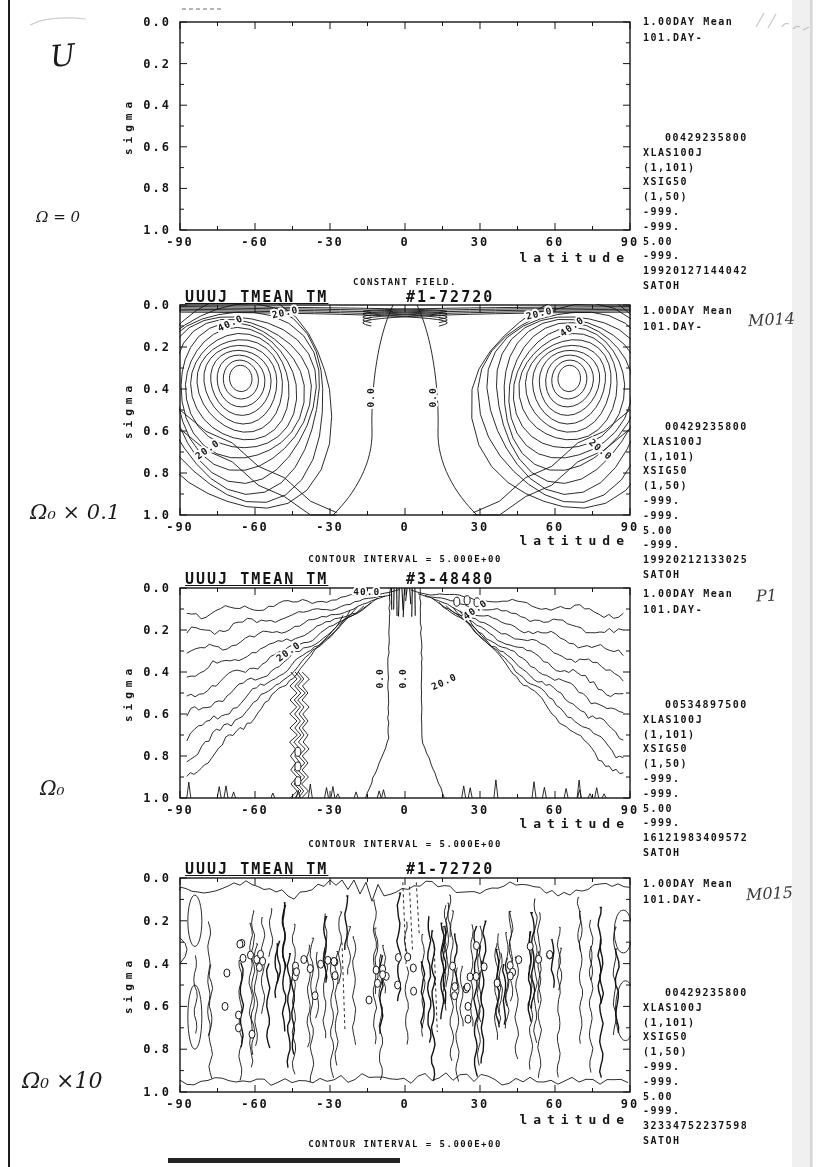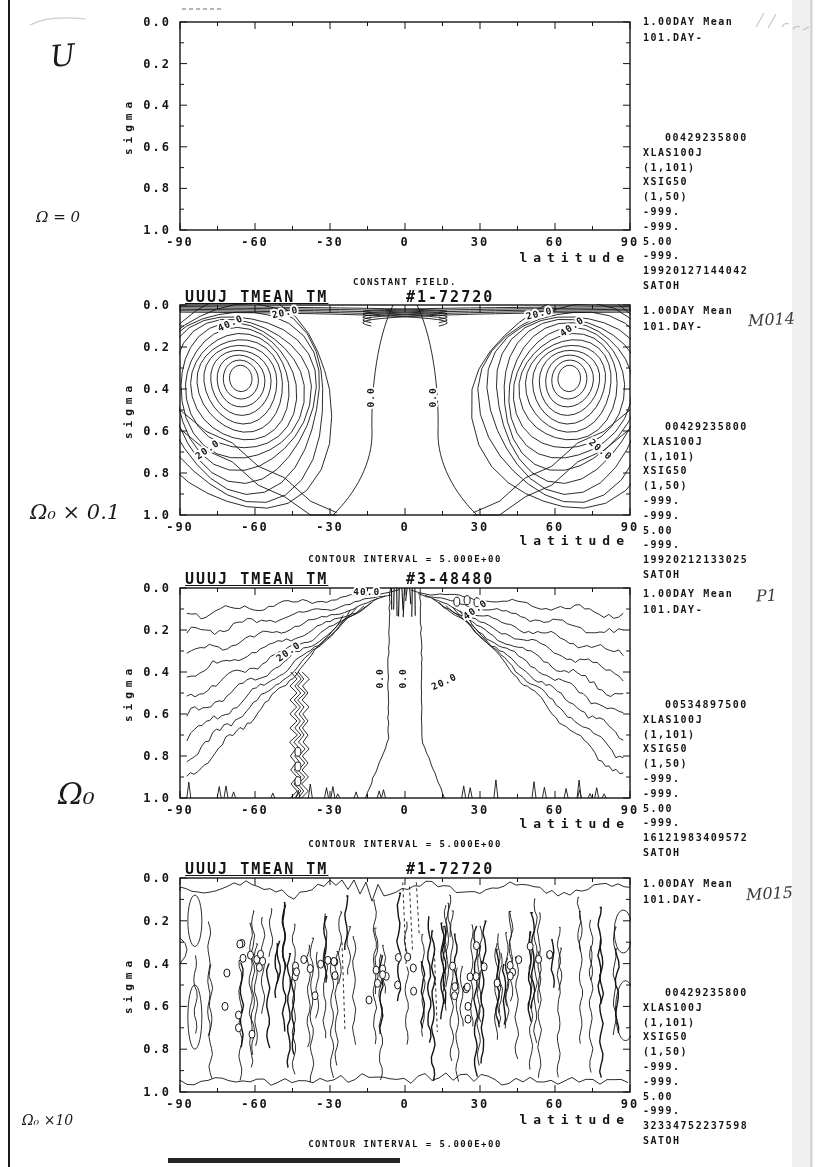--- a/index.html
+++ b/index.html
@@ -37,22 +37,22 @@
          font-size:16px;transform:rotate(-3deg);white-space:nowrap;}
   .pn2 .hnote{left:748px;top:22px;}
   .pn3 .hnote{left:756px;top:16px;}
   .pn4 .hnote{left:746px;top:24px;}
   .pencil-note{position:absolute;left:752px;top:6px;opacity:.45;}
   
   .marg{position:absolute;font-family:"DejaVu Serif",serif;font-style:italic;color:#1a1a1a;white-space:nowrap;}
   .m-u{left:50px;top:38px;font-size:30px;transform:rotate(-5deg);}
   .m-p1{left:36px;top:208px;font-size:15px;}
   .m-p2{left:30px;top:500px;font-size:21px;}
-  .m-p3{left:40px;top:776px;font-size:30px;margin-left:18px;}
-  .m-p4{left:22px;top:1112px;font-size:14px;}
+  .m-p3{left:40px;top:776px;font-size:20px;}
+  .m-p4{left:22px;top:1068px;font-size:22px;}
   
   svg text{font-family:"DejaVu Sans Mono",monospace;fill:#141414;font-weight:bold;}
   svg .tick{font-size:12px;letter-spacing:2px;}
   svg .clab{font-size:9.5px;letter-spacing:1px;}
 </style>
 </head>
 <body>
 
 <div class="page">
 

